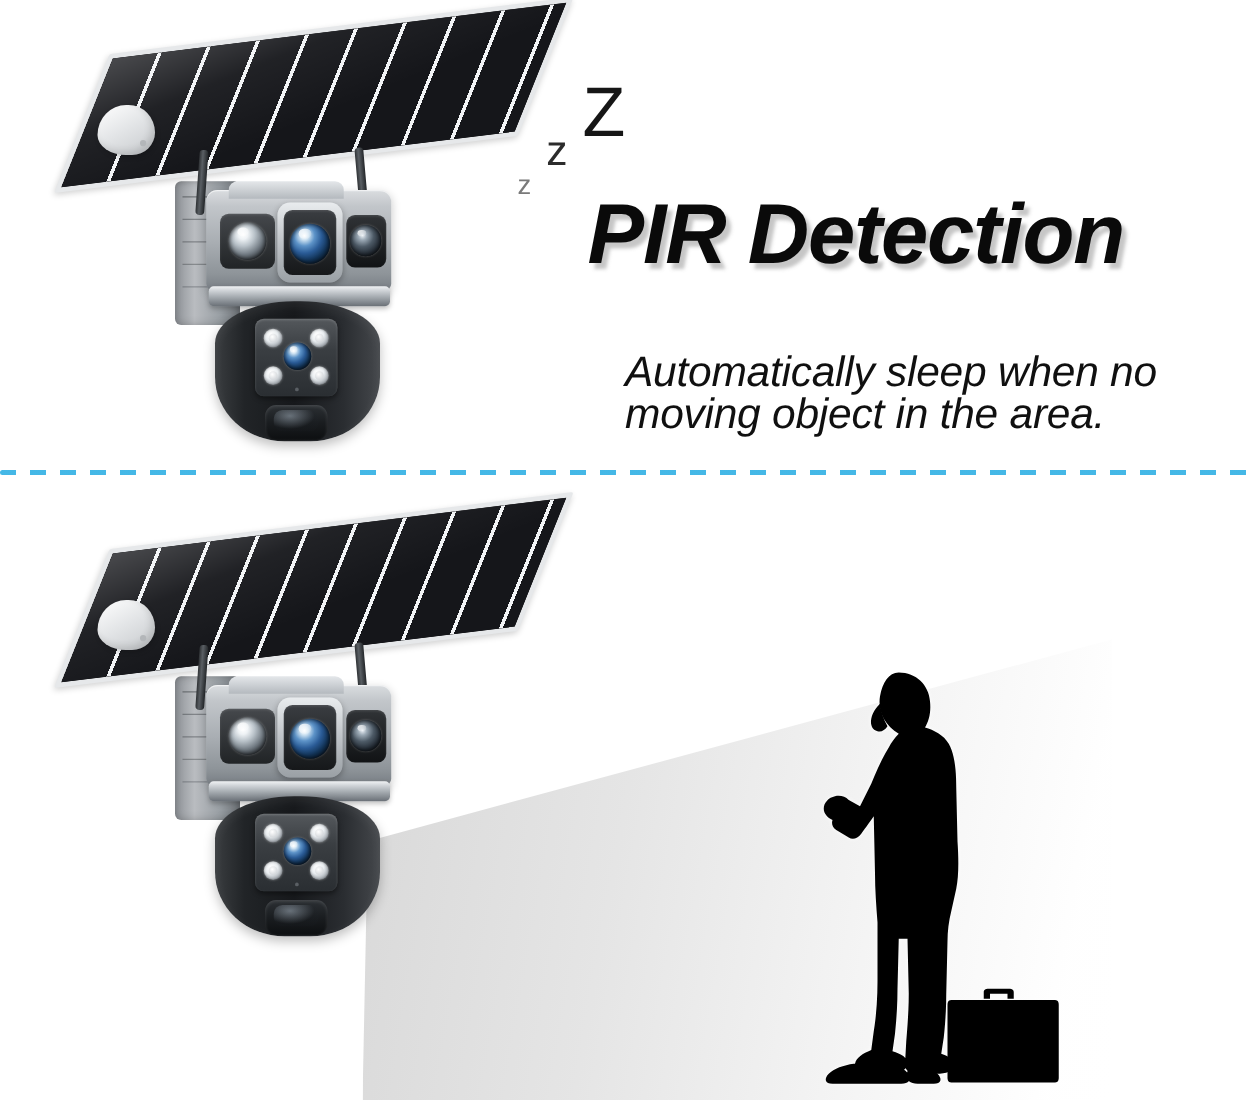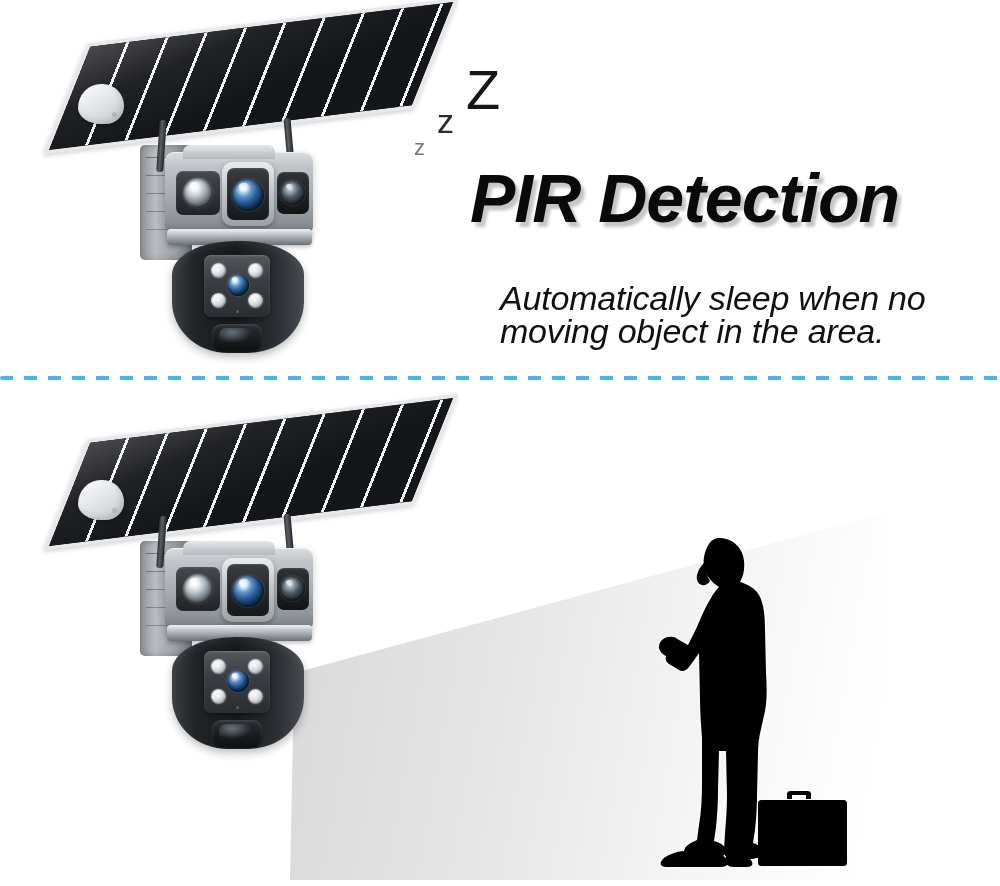--- a/index.html
+++ b/index.html
@@ -16,21 +16,21 @@
     width: 1000px;
     height: 886px;
     background: #ffffff;
     overflow: hidden;
   }
 
   
   .title {
     position: absolute;
     left: 470px;
-    top: 159px;
+    top: 148px;
     font-family: "Liberation Sans", sans-serif;
     font-size: 68px;
     font-weight: bold;
     font-style: italic;
     letter-spacing: -1px;
     color: #0a0a0a;
     white-space: nowrap;
     text-shadow: 4px 5px 3px rgba(120,120,120,0.42);
   }
   .body-copy {

